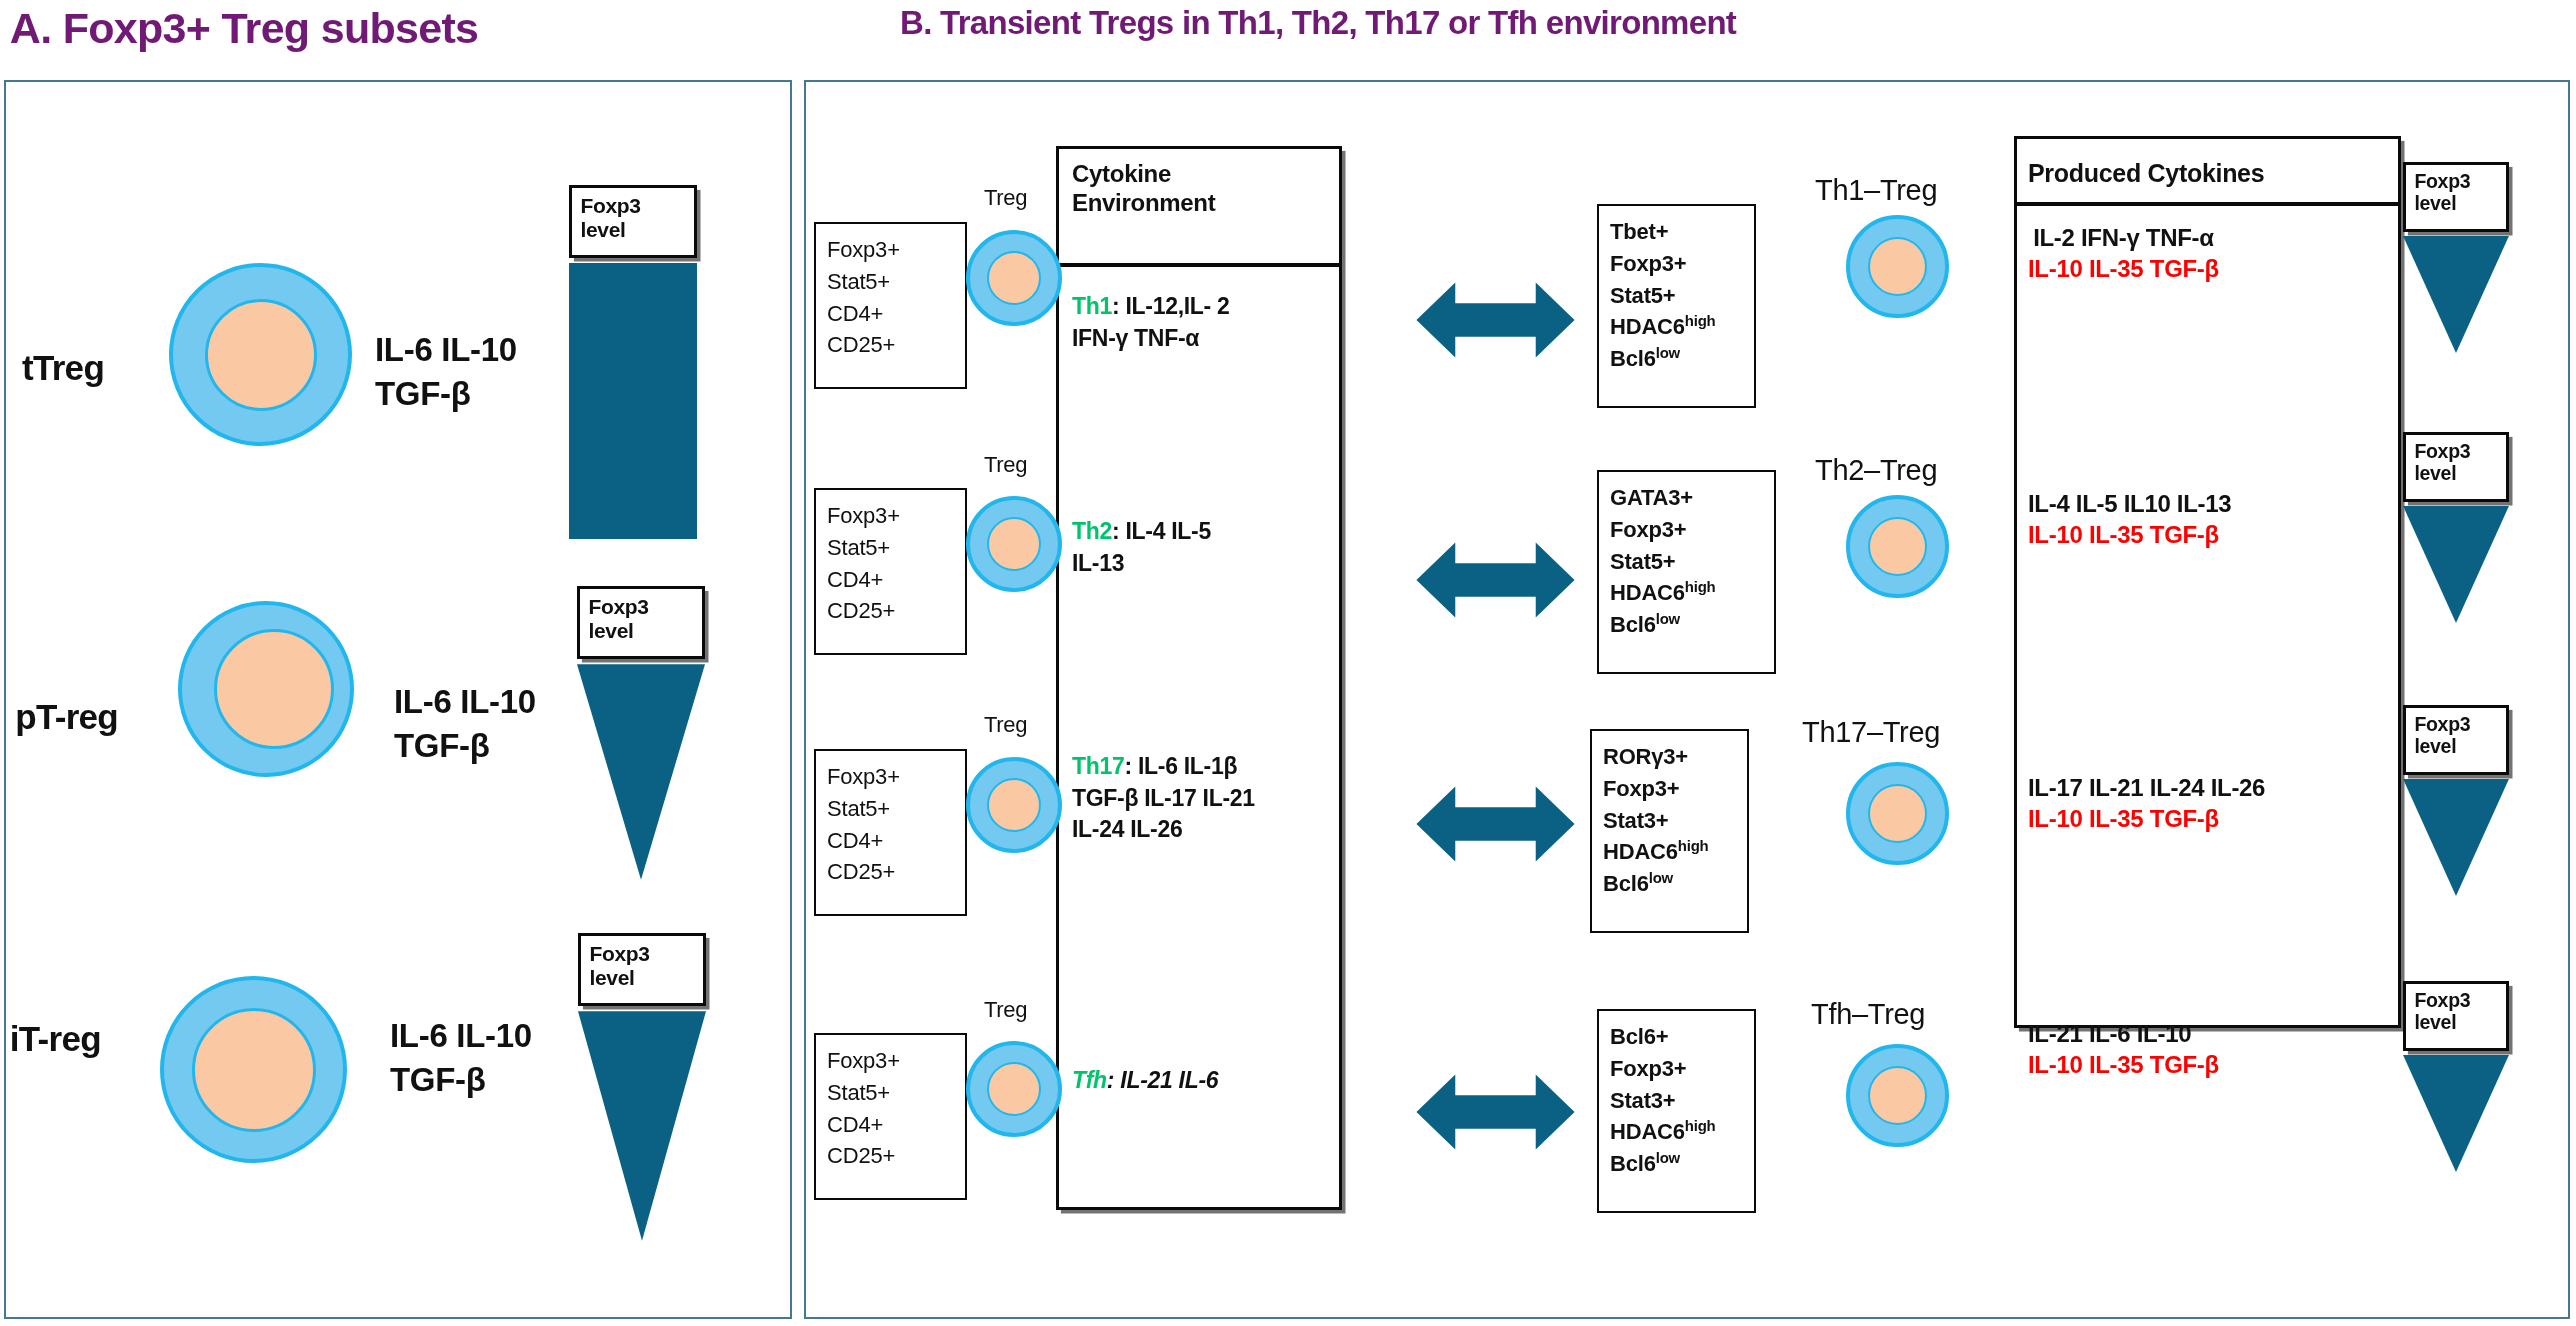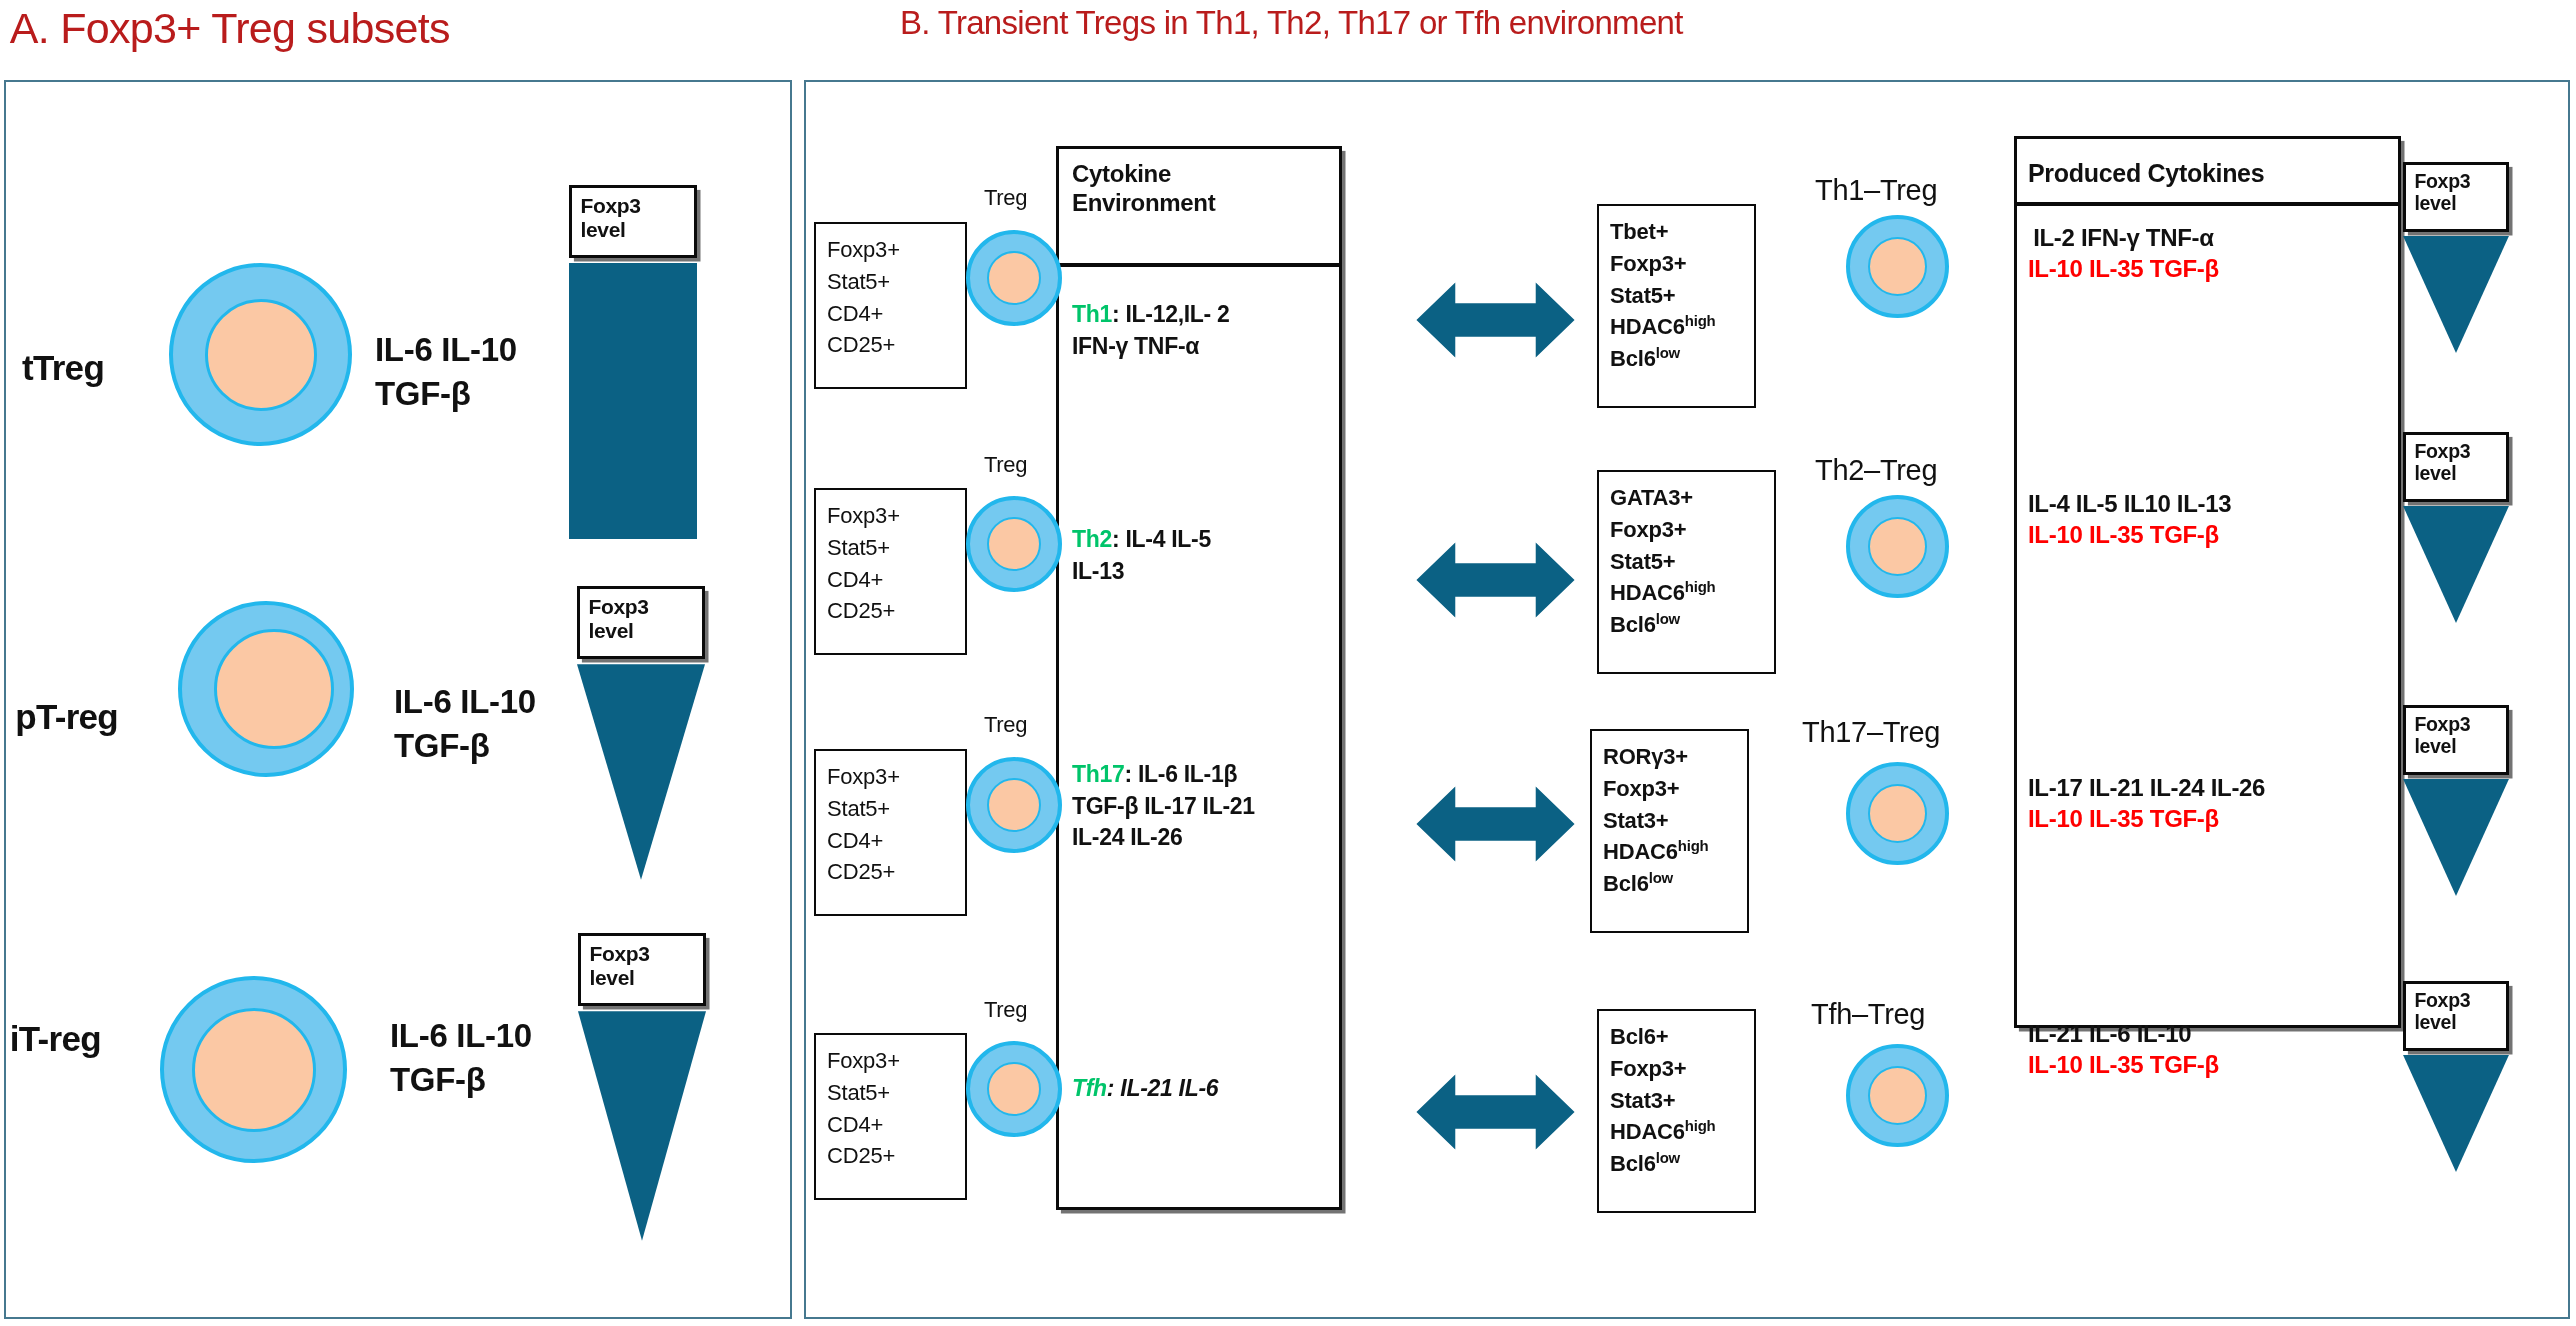--- a/index.html
+++ b/index.html
@@ -2,21 +2,21 @@
 <html style="font-size:11px"><head>
 <meta charset="utf-8">
 <style>
   html,body{margin:0;padding:0;background:#ffffff;}
   body{width:2576px;height:1326px;position:relative;
        font-family:"Liberation Sans","DejaVu Sans",sans-serif;
        color:#111;overflow:hidden;}
   .abs{position:absolute;}
 
   
-  .panel-title{font-weight:normal;color:#b91c1c;white-space:nowrap;letter-spacing:-0.7px;}
+  .panel-title{font-weight:bold;color:#701a75;white-space:nowrap;letter-spacing:-0.7px;}
   #titleA{left:9.8px;top:4.2px;font-size:43px;}
   #titleB{left:900px;top:4.2px;font-size:33px;}
 
   
   .panel-frame{border:2.1px solid #46788f;background:#fff;box-sizing:border-box;}
   #panelA{left:4.2px;top:80px;width:788px;height:1239px;}
   #panelB{left:804px;top:80px;width:1766px;height:1239px;}
 
   
   .kbox{box-sizing:border-box;border:3.5px solid #0a0a0a;background:#fff;
@@ -46,21 +46,21 @@
   .marker-box div{white-space:nowrap;}
   sup{font-size:0.68em;vertical-align:super;line-height:0;}
 
   .treg-label{font-size:22px;white-space:nowrap;letter-spacing:-0.3px;}
   .thx-label{font-size:29px;white-space:nowrap;letter-spacing:-0.3px;}
 
   
   #cytoEnvFrame{left:1056px;top:146px;width:286px;height:1064px;}
   #cytoEnvHeaderRule{left:1056px;top:263px;width:286px;height:4.2px;background:#0a0a0a;}
   .cyto-head{font-size:24px;font-weight:bold;line-height:1.22;letter-spacing:-0.3px;}
-  .cyto-entry{font-size:23px;font-weight:bold;line-height:1.38;letter-spacing:-0.3px;margin-top:8px;}
+  .cyto-entry{font-size:23px;font-weight:bold;line-height:1.38;letter-spacing:-0.3px;}
   .green{color:#00c46a;}
   .red{color:#ff0000;}
 
   
   #prodFrame{left:2014px;top:136px;width:387px;height:892px;}
   #prodHeaderRule{left:2014px;top:202px;width:387px;height:4.2px;background:#0a0a0a;}
   .prod-head{font-size:25px;font-weight:bold;letter-spacing:-0.3px;white-space:nowrap;}
   .prod-entry{font-size:24px;font-weight:bold;line-height:1.3;letter-spacing:-0.3px;white-space:nowrap;}
 
   

